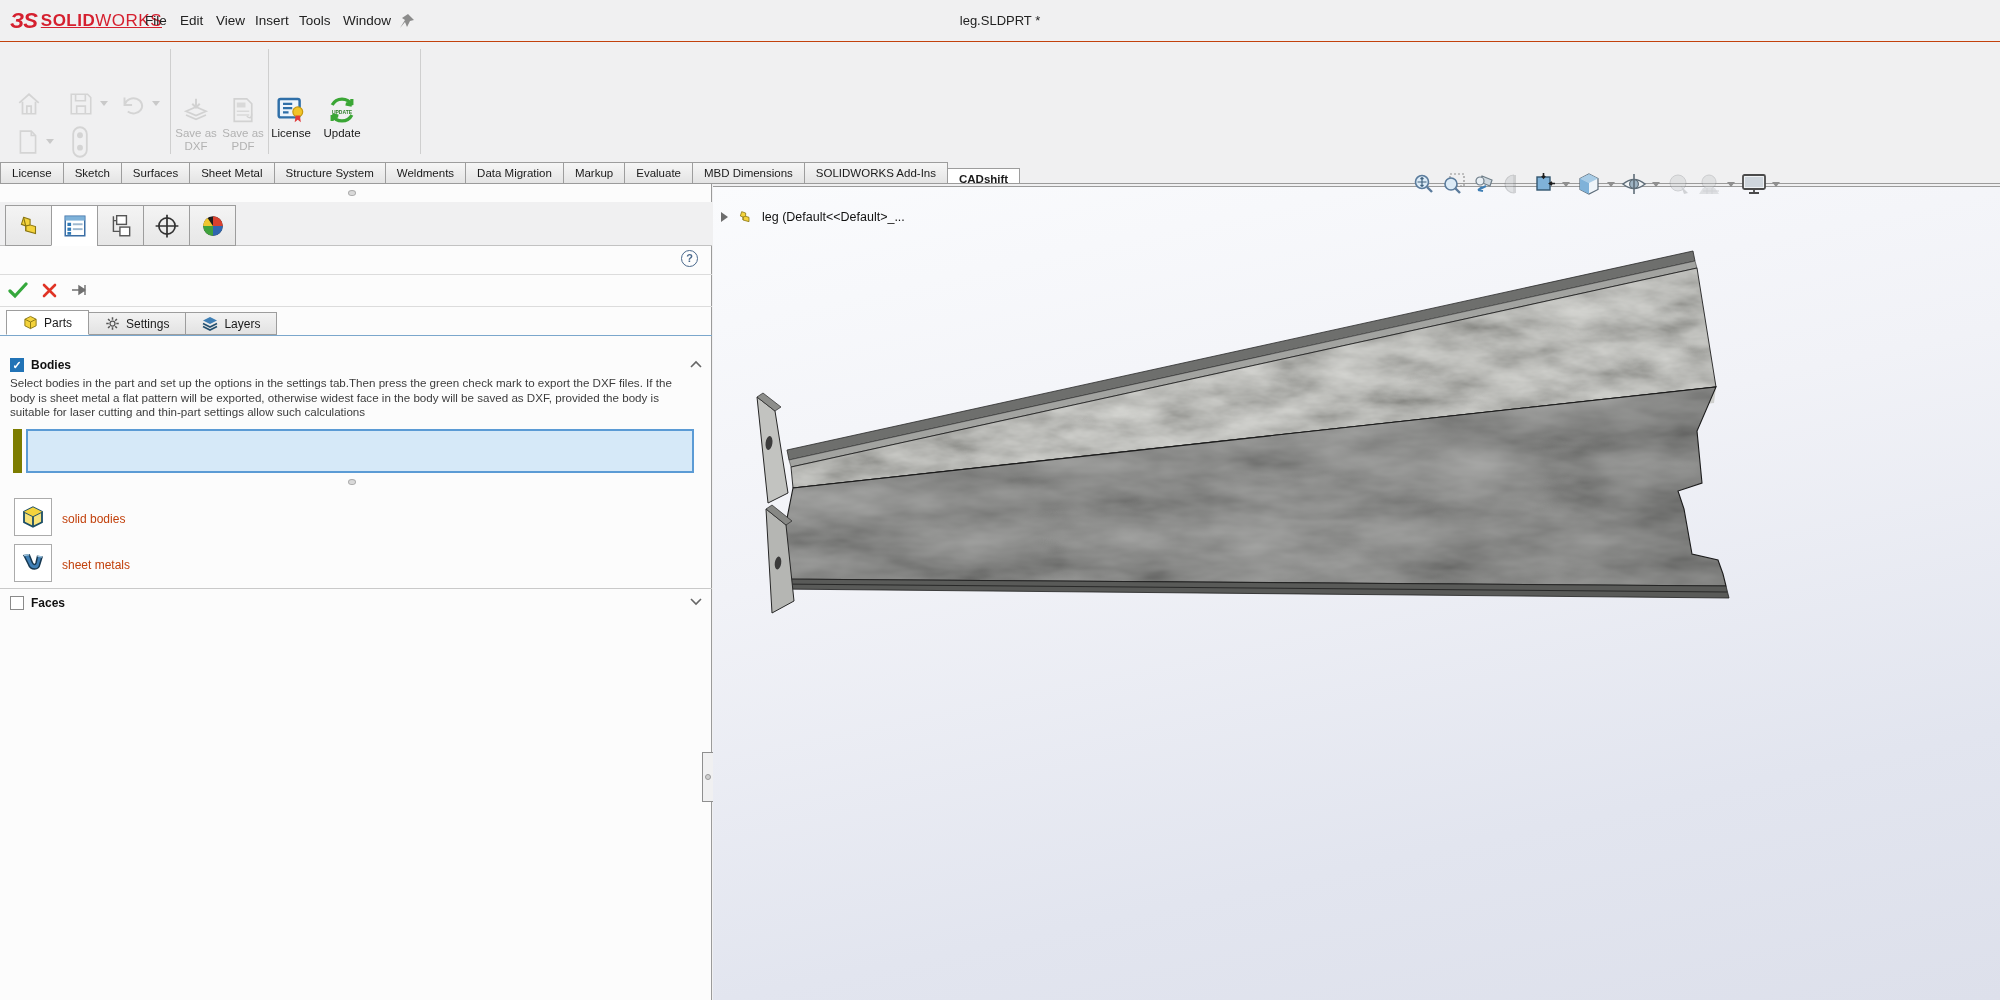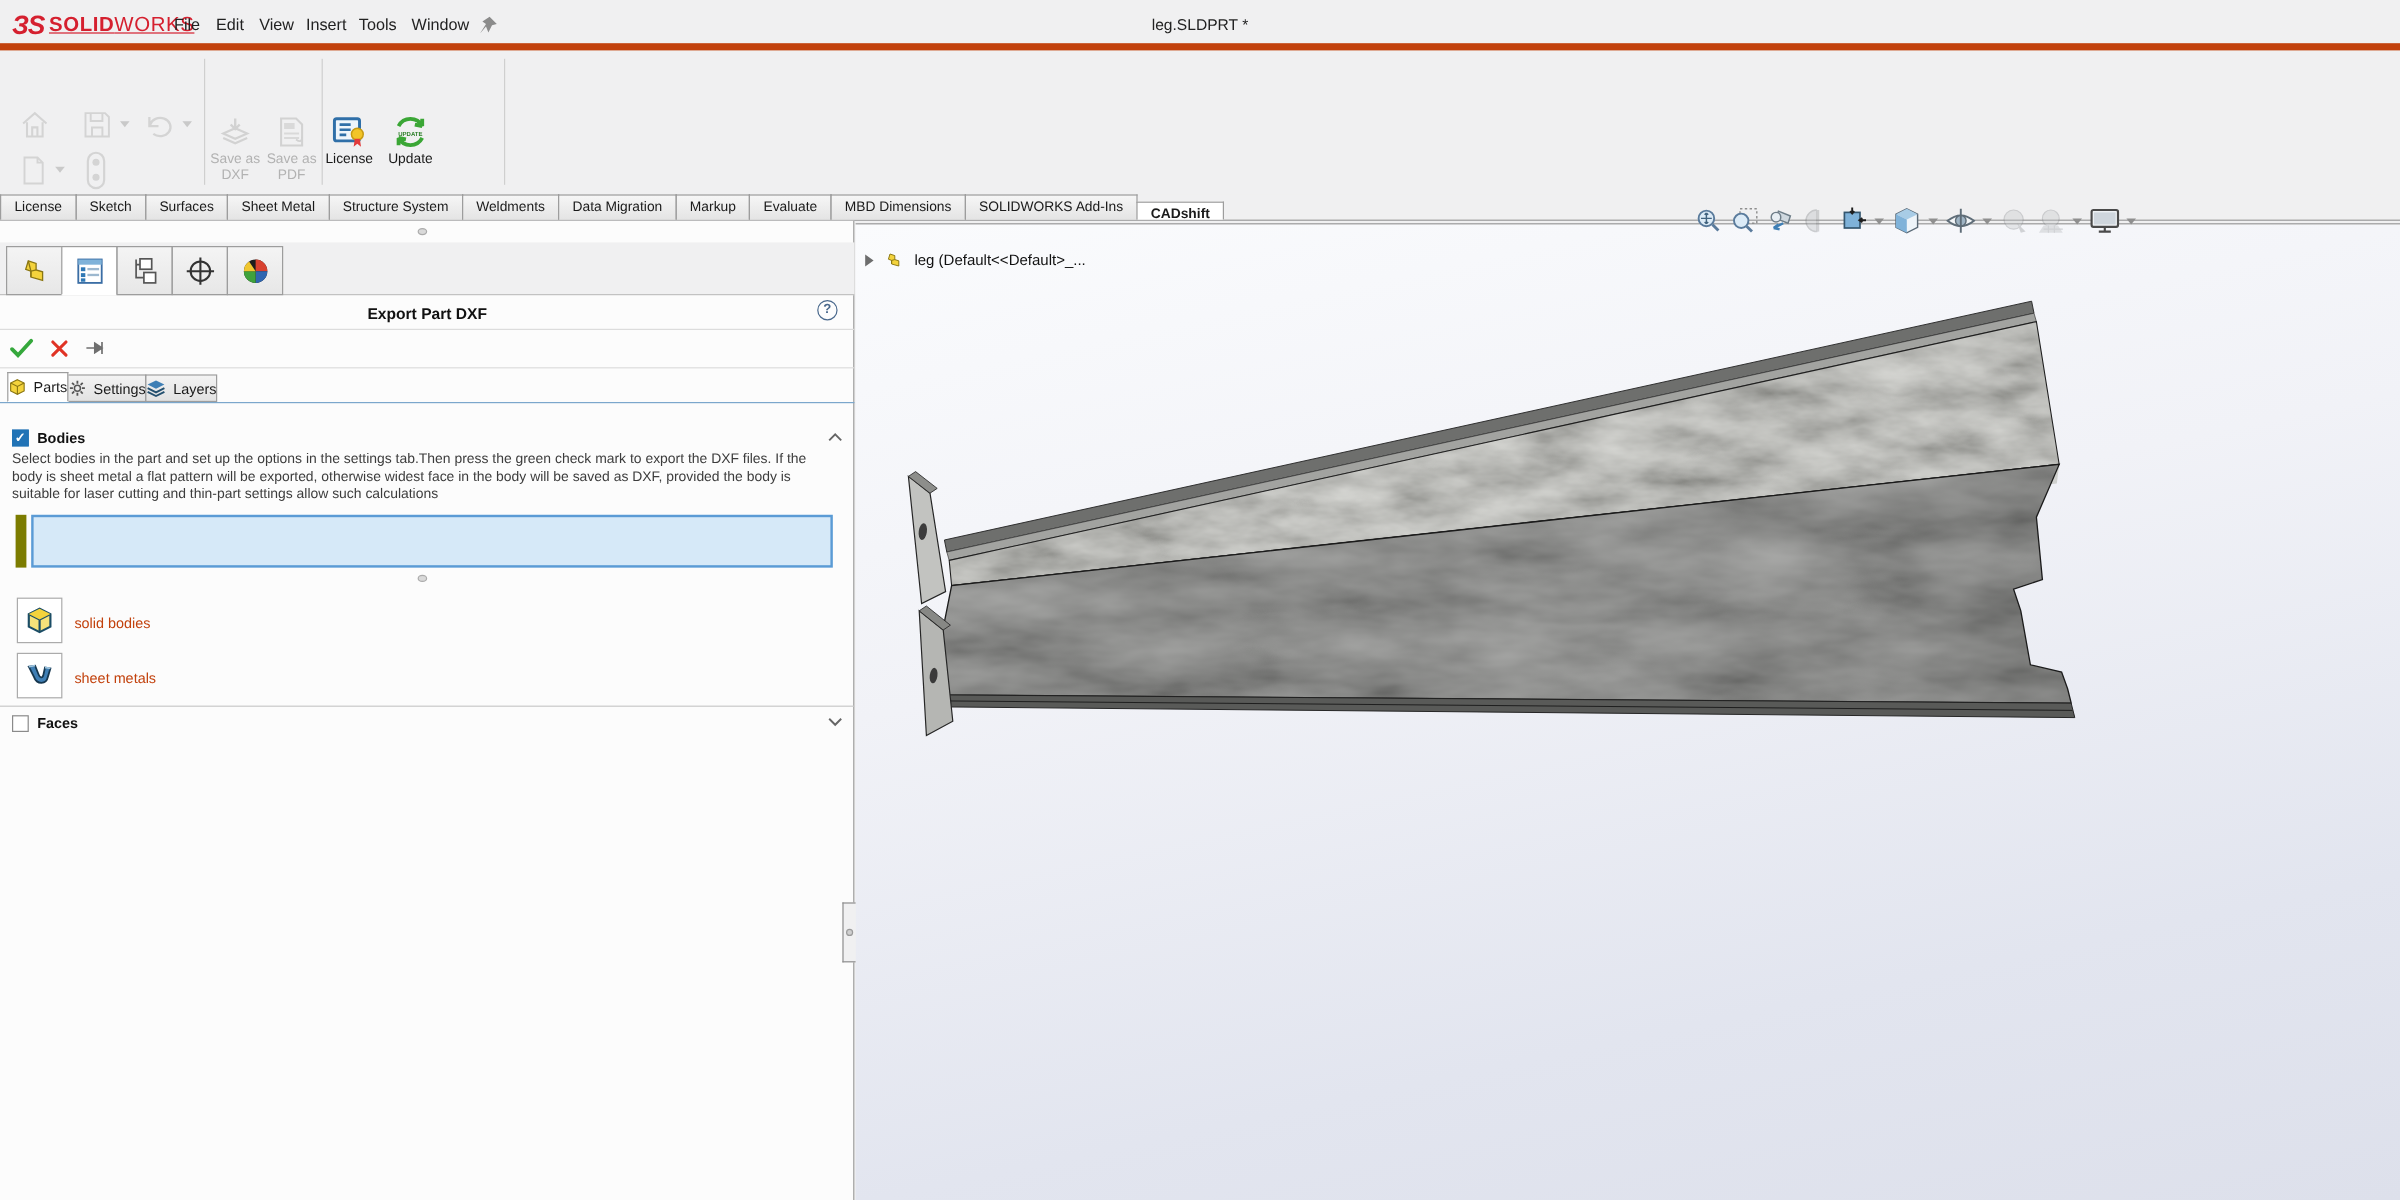--- a/index.html
+++ b/index.html
@@ -1,21 +1,21 @@
 <!DOCTYPE html>
 <html><head>
 <meta charset="utf-8">
 <style>
   * { margin:0; padding:0; box-sizing:border-box; }
   html,body { width:2000px; height:1000px; overflow:hidden; background:#f0f0f1;
               font-family:"Liberation Sans", sans-serif; color:#1a1a1a; }
 
   
   #menubar { position:absolute; left:0; top:0; width:2000px; height:42px;
-             background:#f0f0f1; border-bottom:6px solid #c2410c; }
+             background:#f0f0f1; border-bottom:1px solid #c2410c; }
   #brand { position:absolute; left:10px; top:8px; display:flex; align-items:center; gap:4px; }
   #brand .mark { font-style:italic; font-weight:bold; font-size:22px; letter-spacing:-1px; }
   #brand .nm { font-size:17px; letter-spacing:.5px;text-decoration:underline; }
   #brand .nm b { font-weight:bold; }
   .menu-item { position:absolute; top:0; height:42px; line-height:42px; font-size:13.5px;
                padding:0 6px; color:#222; cursor:default; }
   #win-title { position:absolute; left:0; right:0; top:0; height:42px; line-height:42px;
                text-align:center; font-size:13px; color:#222; pointer-events:none; }
   #menu-pin { position:absolute; left:398px; top:12px; width:18px; height:18px; }
 
@@ -50,21 +50,21 @@
   #pm-title { position:absolute; left:0; top:70px; width:712px; text-align:center;
               font-weight:bold; font-size:13px; color:#111; }
   #pm-help { position:absolute; left:681px; top:66px; width:17px; height:17px; border-radius:50%;
              border:1.4px solid #49688c; color:#49688c; font-size:11px; font-weight:bold;
              text-align:center; line-height:15px; background:#fdfdfd; }
   .hline { position:absolute; left:0; width:712px; height:0; border-top:1px solid #dcdcdc; }
   #pm-actions { position:absolute; left:8px; top:94px; height:24px; display:flex; gap:14px; align-items:center; }
 
   
   #subtabs { position:absolute; left:6px; top:126px; height:25px; display:flex; align-items:flex-end; }
-  .subtab { height:23px; display:flex; align-items:center; gap:6px; font-size:12px; padding:0 0;
+  .subtab { height:23px; display:flex; align-items:center; gap:6px; font-size:12px; padding:0 16px;
             background:linear-gradient(#f3f3f3,#e2e2e2); border:1px solid #9d9d9d; margin-right:-1px; }
   .subtab.active { background:#fff; height:25px; z-index:2; border-bottom-color:#fff; }
   #subtab-underline { position:absolute; left:0; top:151px; width:712px; height:1px; background:#7ba7cc; }
 
   
   .cb { width:14px; height:14px; border:1px solid #8a8a8a; background:#fff; display:inline-block; }
   .cb.checked { background:#2173b6; border-color:#2173b6; color:#fff; font-size:11px; line-height:13px;
                 text-align:center; font-weight:bold; }
   .grouphead { position:absolute; left:10px; display:flex; align-items:center; gap:7px;
                font-size:12px; font-weight:bold; color:#111; }
@@ -256,21 +256,20 @@
       <svg width="26" height="26" viewBox="0 0 24 24">
         <circle cx="12" cy="12" r="9" fill="#1d1d1d"></circle>
         <path d="M12 12 L12 3 A9 9 0 0 1 21 12 Z" fill="#d8412f"></path>
         <path d="M12 12 L21 12 A9 9 0 0 1 12 21 Z" fill="#2f66b0"></path>
         <path d="M12 12 L12 21 A9 9 0 0 1 3 12 Z" fill="#3fa23c"></path>
         <path d="M12 12 L3 12 A9 9 0 0 1 7 4.5 Z" fill="#f0c62f"></path>
       </svg>
     </div>
   </div>
 
-  <div id="pm-title">Export Part DXF</div>
   <div id="pm-help">?</div>
   <div class="hline" style="top:90px"></div>
 
   <div id="pm-actions">
     <svg width="20" height="18" viewBox="0 0 20 18">
       <path d="M2 10 L7 15 L18 3" fill="none" stroke="#35a83c" stroke-width="3.2" stroke-linecap="round"></path>
     </svg>
     <svg width="15" height="15" viewBox="0 0 15 15">
       <path d="M2 2 L13 13 M13 2 L2 13" stroke="#e03325" stroke-width="2.6" stroke-linecap="round"></path>
     </svg>

